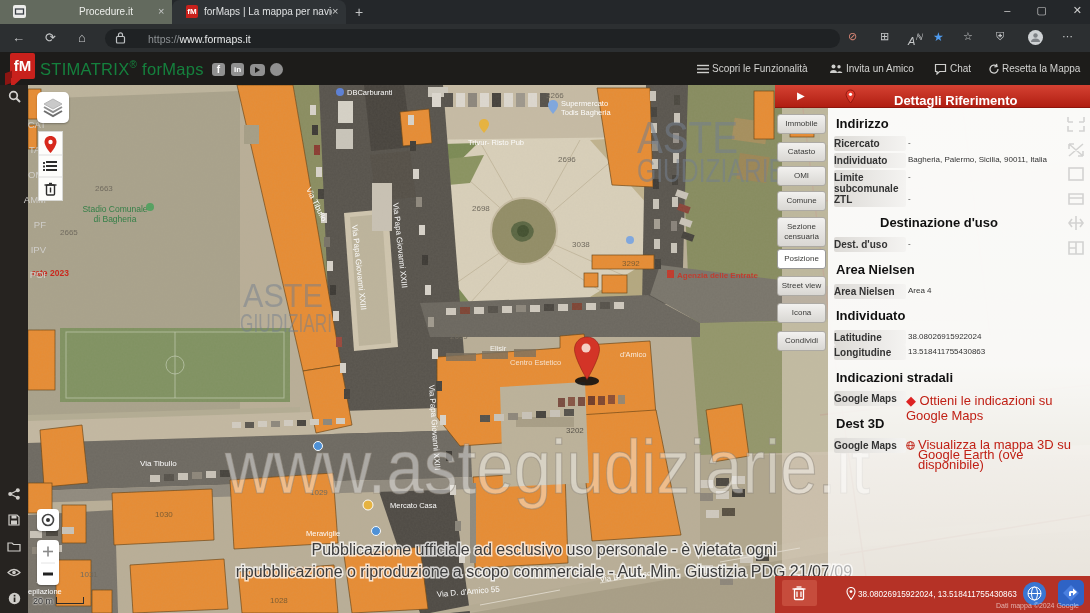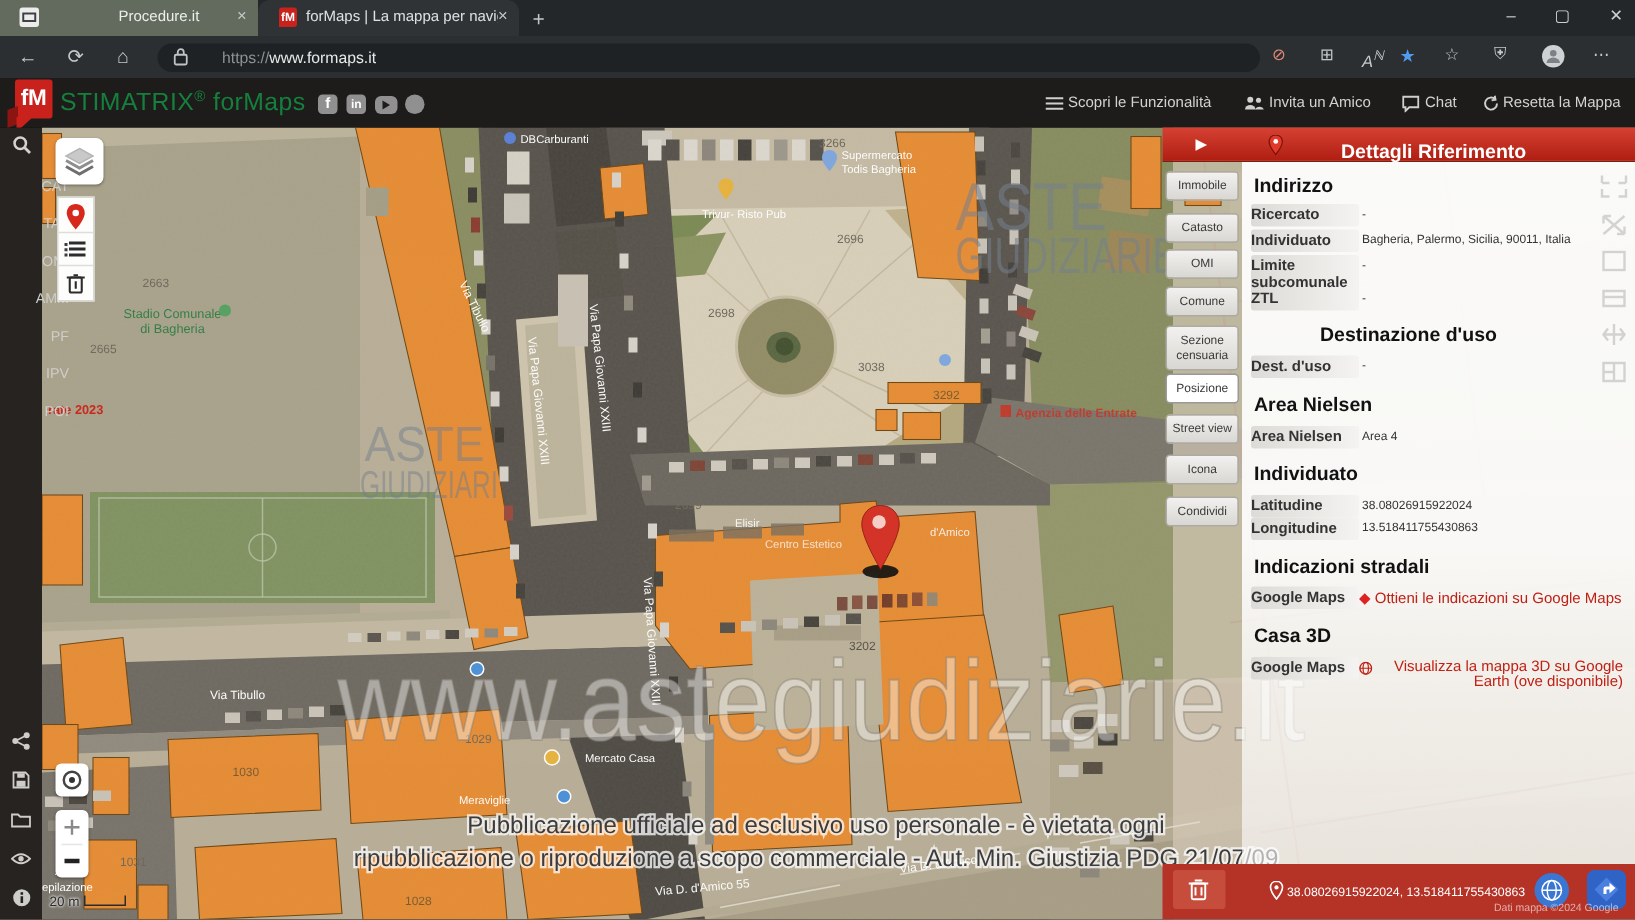--- a/index.html
+++ b/index.html
@@ -27,21 +27,21 @@
   #rail{left:0;top:85px;width:28px;height:528px;background:#262320;color:#c9c7c4;}
   .railtxt{position:absolute;width:46px;text-align:right;font-size:9.5px;color:#cfcdc9;}
   
   .tabbtn{position:absolute;width:47px;background:linear-gradient(#f2f1ef,#d9d7d3);border:1px solid #adaaa4;border-radius:3px;color:#3a3a38;font-size:8px;line-height:10px;text-align:center;}
   #paneltop{left:775px;top:85px;width:53px;height:22px;background:linear-gradient(#d54233,#b01e12);border-bottom:1px solid #8e150c;color:#fff;}
   #panelhdr{left:828px;top:85px;width:262px;height:22px;background:linear-gradient(#d54233,#b01e12);border-bottom:1px solid #8e150c;color:#fff;font-weight:bold;font-size:13px;}
   #pcontent{left:828px;top:108px;width:262px;height:468px;background:linear-gradient(rgba(255,255,255,0.93) 0%,rgba(255,255,255,0.9) 55%,rgba(255,255,255,0.72) 78%,rgba(255,255,255,0.6) 100%);}
   .phead{position:absolute;left:8px;font-weight:bold;font-size:13px;color:#111;}
   .plabel{position:absolute;left:7px;width:72px;background:linear-gradient(90deg,#dddbd7,#f4f3f1);border-radius:2px;font-weight:bold;font-size:10px;color:#333;padding:2px 0 2px 0;}
   .pval{position:absolute;font-size:8px;color:#333;}
-  .plink{position:absolute;font-size:10px;color:#c02015;text-align:right;}
+  .plink{position:absolute;font-size:13px;color:#c02015;}
   #redbar{left:775px;top:576px;width:315px;height:37px;background:#b53226;}
 </style></head>
 <body>
 <div id="stage">
 
   <svg id="map" class="abs" style="left:28px;top:85px" width="1062" height="528" viewBox="28 0 1062 528">
     <defs>
         <filter id="grainonly" x="0" y="0" width="100%" height="100%">
           <feTurbulence type="fractalNoise" baseFrequency="0.55" numOctaves="2"></feTurbulence>
           <feColorMatrix type="matrix" values="0 0 0 0 0.45  0 0 0 0 0.42  0 0 0 0 0.36  0 0 0 0.9 0"></feColorMatrix>
@@ -610,21 +610,21 @@
   <div class="plabel" style="left:834px;top:284px;">Area Nielsen</div>
     <div class="pval" style="left:908px;top:286px;">Area 4</div>
   <div class="phead" style="left:836px;top:308px;">Individuato</div>
   <div class="plabel" style="left:834px;top:330px;">Latitudine</div>
     <div class="pval" style="left:908px;top:332px;">38.08026915922024</div>
   <div class="plabel" style="left:834px;top:345px;">Longitudine</div>
     <div class="pval" style="left:908px;top:347px;">13.518411755430863</div>
   <div class="phead" style="left:836px;top:370px;">Indicazioni stradali</div>
   <div class="plabel" style="left:834px;top:391px;">Google Maps</div>
   <div class="plink" style="left:906px;top:393px;"><span style="color:#d22;">◆</span> Ottieni le indicazioni su Google Maps</div>
-  <div class="phead" style="left:836px;top:416px;">Casa 3D</div>
+  <div class="phead" style="left:836px;top:416px;">Dest 3D</div>
   <div class="plabel" style="left:834px;top:438px;">Google Maps</div>
   <svg class="abs" style="left:906px;top:441px;" width="9" height="9" viewBox="0 0 9 9">
       <circle cx="4.5" cy="4.5" r="3.9" fill="none" stroke="#c02015" stroke-width="0.9"></circle>
       <ellipse cx="4.5" cy="4.5" rx="1.8" ry="3.9" fill="none" stroke="#c02015" stroke-width="0.8"></ellipse>
       <line x1="0.6" y1="4.5" x2="8.4" y2="4.5" stroke="#c02015" stroke-width="0.8"></line>
     </svg>
     <div class="plink" style="left:918px;top:440px;width:164px;white-space:normal;line-height:10px;">Visualizza la mappa 3D su Google Earth (ove disponibile)</div>
 
   <svg class="abs" style="left:1064px;top:112px;opacity:0.4;" width="24" height="145" viewBox="0 0 24 145">
       <g fill="none" stroke="#9a9a9a" stroke-width="1.6">

